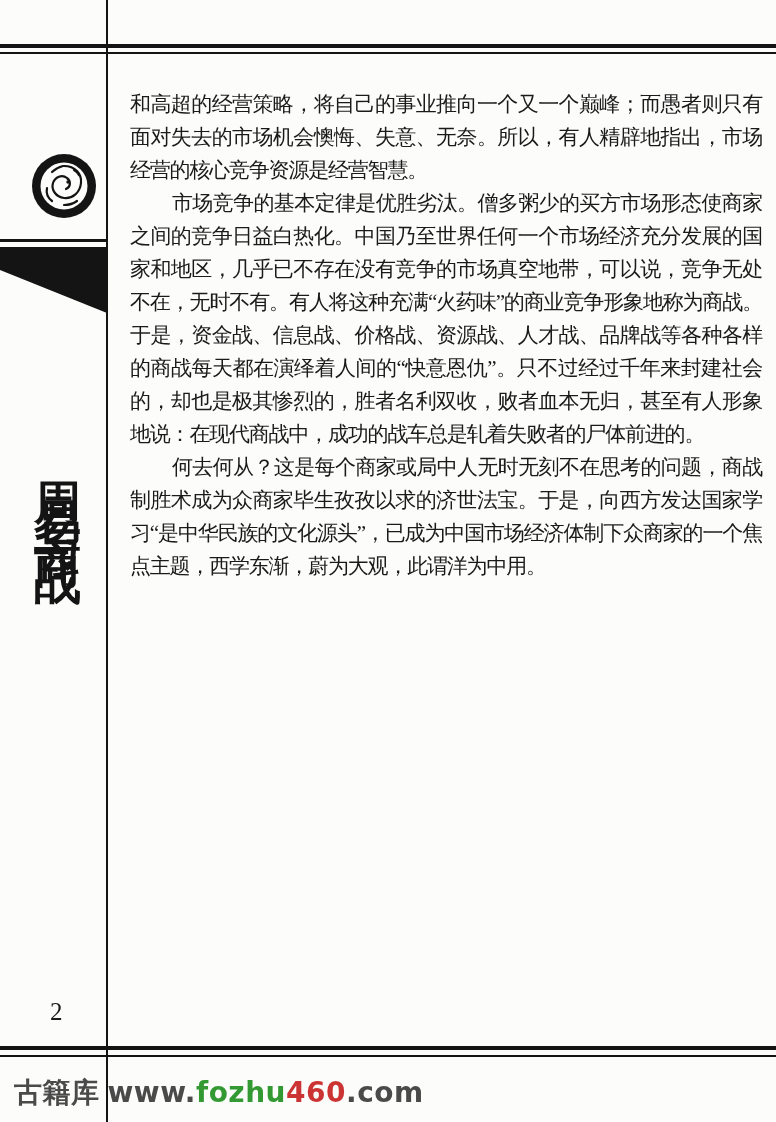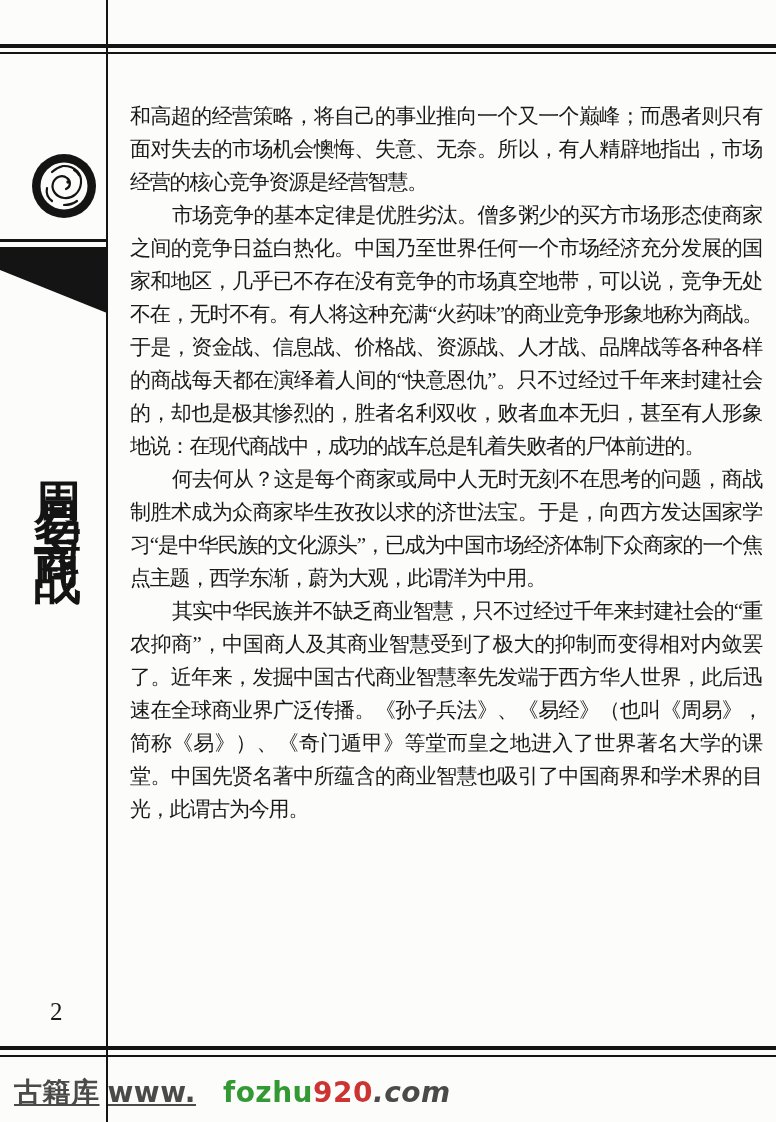--- a/index.html
+++ b/index.html
@@ -73,46 +73,46 @@
   .page-number {
     position: absolute;
     left: 50px; top: 998px;
     font-size: 25px;
     font-family: "Liberation Serif", serif;
     color: var(--text);
   }
   
   .main-text {
     position: absolute;
-    left: 130px; top: 100px;
+    left: 130px; top: 88px;
     width: 632px;
     font-size: 21px;
     line-height: 33px;
     letter-spacing: -1.2px;
     text-align: justify;
     color: var(--text);
   }
   .main-text p { margin: 0; text-indent: 2em; }
   .main-text p.no-indent { text-indent: 0; }
   
   .watermark {
     position: absolute;
     left: 14px; top: 1074px;
     font-family: "DejaVu Sans", sans-serif;
     font-weight: bold;
     font-size: 28px;
     letter-spacing: 0.5px;
     white-space: nowrap;
     color: var(--wm-dark);
   }
-  .wm-lib   { color: var(--wm-dark); margin-right: 8px; text-decoration: underline; }
-  .wm-www   { color: var(--wm-dark); text-decoration: underline; }
-  .wm-green { color: var(--wm-green); margin-left: 27px; }
+  .wm-lib   { color: var(--wm-dark); margin-right: 8px; }
+  .wm-www   { color: var(--wm-dark); }
+  .wm-green { color: var(--wm-green); }
   .wm-red   { color: var(--wm-red); }
-  .wm-tld   { color: var(--wm-dark); font-style: italic; }
+  .wm-tld   { color: var(--wm-dark); }
 </style>
 </head>
 <body>
 
 <div class="page">
 
   <div class="rule rule-top-thick"></div>
   <div class="rule rule-top-thin"></div>
   <div class="rule rule-bottom-thick"></div>
   <div class="rule rule-bottom-thin"></div>
@@ -134,20 +134,19 @@
   </div>
   <div class="sidebar-rule"></div>
   <div class="wedge"></div>
   <div class="book-title">周易与商战</div>
   <div class="page-number">2</div>
 
   <div class="main-text">
     <p class="no-indent">和高超的经营策略，将自己的事业推向一个又一个巅峰；而愚者则只有面对失去的市场机会懊悔、失意、无奈。所以，有人精辟地指出，市场经营的核心竞争资源是经营智慧。</p>
     <p>市场竞争的基本定律是优胜劣汰。僧多粥少的买方市场形态使商家之间的竞争日益白热化。中国乃至世界任何一个市场经济充分发展的国家和地区，几乎已不存在没有竞争的市场真空地带，可以说，竞争无处不在，无时不有。有人将这种充满“火药味”的商业竞争形象地称为商战。于是，资金战、信息战、价格战、资源战、人才战、品牌战等各种各样的商战每天都在演绎着人间的“快意恩仇”。只不过经过千年来封建社会的，却也是极其惨烈的，胜者名利双收，败者血本无归，甚至有人形象地说：在现代商战中，成功的战车总是轧着失败者的尸体前进的。</p>
     <p>何去何从？这是每个商家或局中人无时无刻不在思考的问题，商战制胜术成为众商家毕生孜孜以求的济世法宝。于是，向西方发达国家学习“是中华民族的文化源头”，已成为中国市场经济体制下众商家的一个焦点主题，西学东渐，蔚为大观，此谓洋为中用。</p>
-    <p>其实中华民族并不缺乏商业智慧，只不过经过千年来封建社会的“重农抑商”，中国商人及其商业智慧受到了极大的抑制而变得相对内敛罢了。近年来，发掘中国古代商业智慧率先发端于西方华人世界，此后迅速在全球商业界广泛传播。《孙子兵法》、《易经》（也叫《周易》，简称《易》）、《奇门遁甲》等堂而皇之地进入了世界著名大学的课堂。中国先贤名著中所蕴含的商业智慧也吸引了中国商界和学术界的目光，此谓古为今用。</p>
   </div>
 
   <div class="watermark">
-    <span class="wm-lib">古籍库</span><span class="wm-www">www.</span><span class="wm-green">fozhu</span><span class="wm-red">920</span><span class="wm-tld">.com</span>
+    <span class="wm-lib">古籍库</span><span class="wm-www">www.</span><span class="wm-green">fozhu</span><span class="wm-red">460</span><span class="wm-tld">.com</span>
   </div>
 
 </div>
 
 </body></html>

